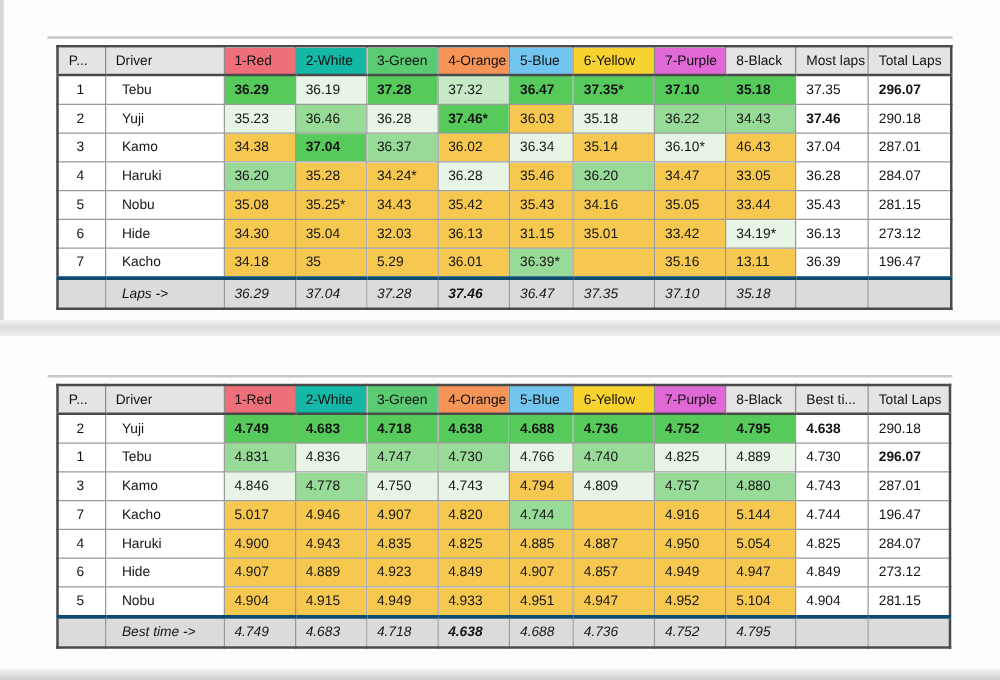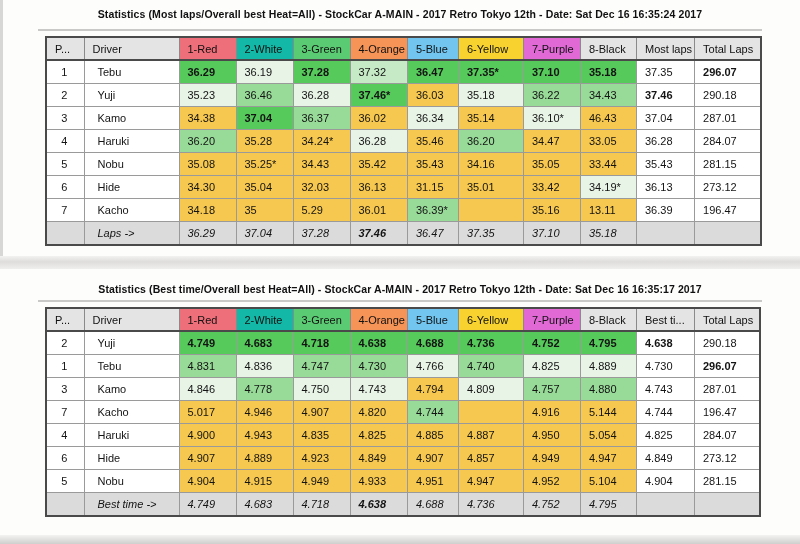--- a/index.html
+++ b/index.html
@@ -22,21 +22,21 @@
   .stats-table{position:absolute; left:45px; border-collapse:collapse; table-layout:fixed;
     border:2px solid #4a4a4a; background:#ffffff;}
   #table1{top:36px;} #table2{top:307px;}
 
   .stats-table th{height:21px; padding:0 2px 0 8px; font-size:11px; font-weight:normal;
     text-align:left; color:#111; border:1px solid #8a8a8a; border-bottom:2px solid #4a4a4a;
     overflow:hidden; white-space:nowrap;}
   .stats-table td{height:22px; padding:0 2px 0 8px; font-size:11px; color:#141414;
     border:1px solid #9a9a9a; border-top:1px solid #bdbdbd; overflow:hidden; white-space:nowrap;}
   .stats-table tfoot td{background:var(--footer-bg,#dbdbdb); font-style:italic;
-    border-top:1px solid #0c4a6e;}
+    border-top:3px solid #0c4a6e;}
   .b{font-weight:bold;}
   td.pos{text-align:center; padding-left:0;}
   td.driver, td.footer-label{padding-left:13px;}
 
   
   .h-gray{background:var(--h-gray,#e4e4e4);}
   .h-red{background:var(--h-red,#ee6f79);}
   .h-white{background:#14b8a6;}
   .h-green{background:var(--h-green,#5bcb73);}
   .h-orange{background:var(--h-orange,#f69356);}
@@ -60,21 +60,20 @@
   col.w-sum{width:58px;} col.w-total{width:66px;}
 </style>
 </head>
 <body>
 
 <div id="canvas">
   <div class="left-scan-line"></div>
   <div class="page-split-band"></div>
   <div class="bottom-scan-band"></div>
 
-  <div id="title1" class="report-title">Statistics (Most laps/Overall best Heat=All) - StockCar A-MAIN - 2017 Retro Tokyo 12th - Date: Sat Dec 16 16:35:24 2017</div>
   <div id="rule1" class="title-rule"></div>
   <table id="table1" class="stats-table">
     <colgroup>
       <col class="w-pos">
         <col class="w-driver">
         <col class="w-red">
         <col class="w-white">
       <col class="w-green">
         <col class="w-orange">
         <col class="w-blue">
@@ -211,21 +210,20 @@
           <td>36.47</td>
           <td>37.35</td>
           <td>37.10</td>
           <td>35.18</td>
           <td></td>
           <td></td>
         </tr>
       </tfoot>
   </table>
 
-  <div id="title2" class="report-title">Statistics (Best time/Overall best Heat=All) - StockCar A-MAIN - 2017 Retro Tokyo 12th - Date: Sat Dec 16 16:35:17 2017</div>
   <div id="rule2" class="title-rule"></div>
   <table id="table2" class="stats-table">
     <colgroup>
       <col class="w-pos">
         <col class="w-driver">
         <col class="w-red">
         <col class="w-white">
       <col class="w-green">
         <col class="w-orange">
         <col class="w-blue">

